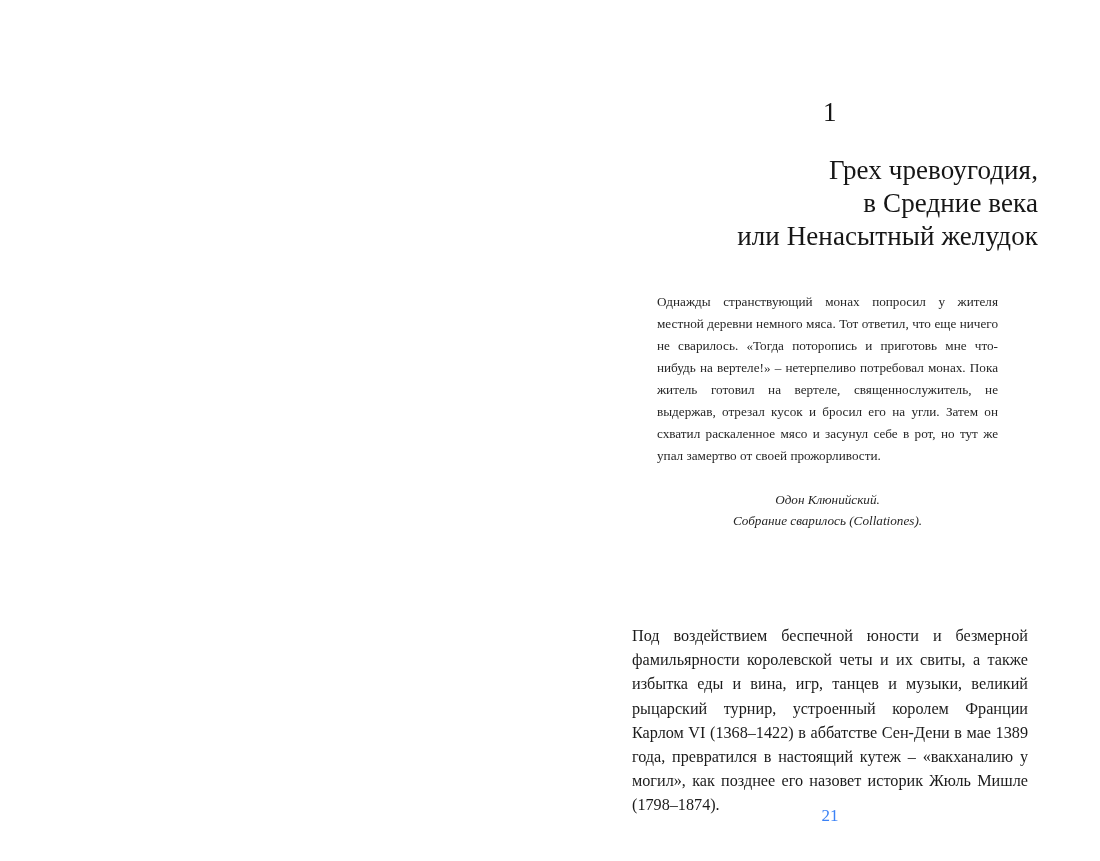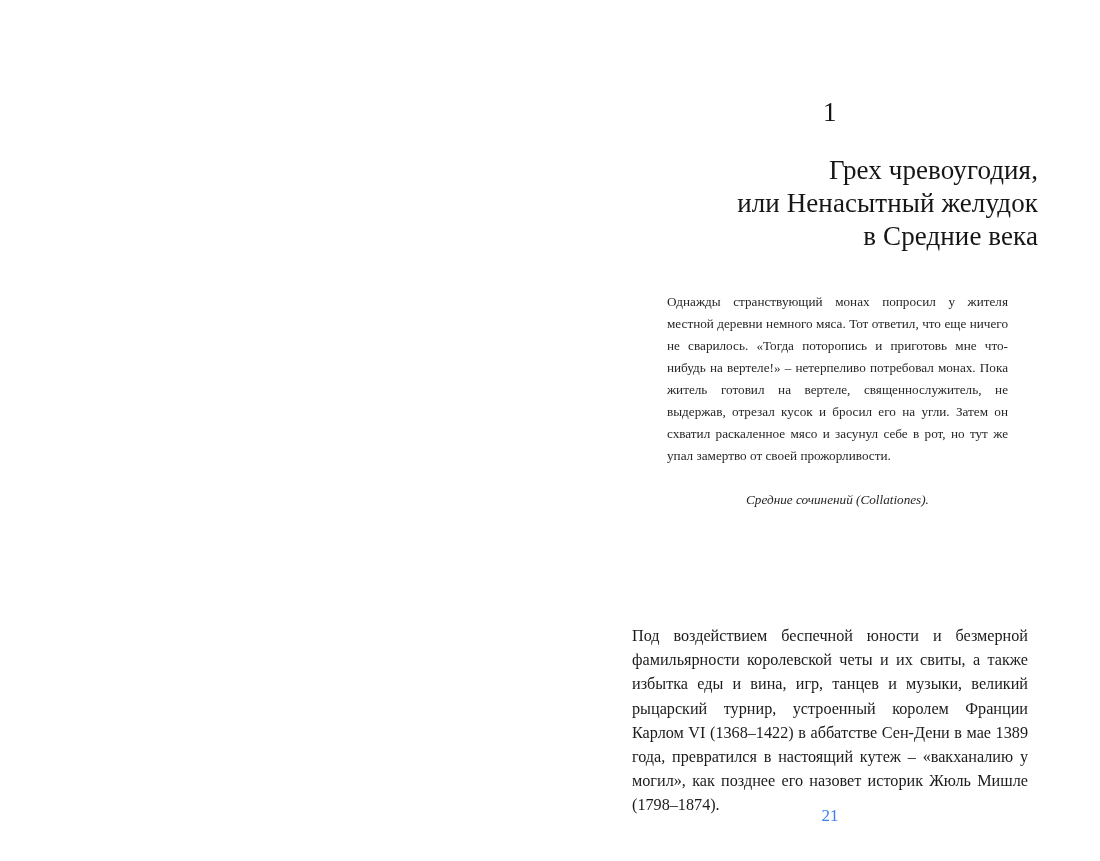--- a/index.html
+++ b/index.html
@@ -60,21 +60,21 @@
     letter-spacing: 0.1px;
   }
   .chapter-title .t-line {
     display: block;
     white-space: nowrap;
   }
 
   
   .epigraph {
     position: absolute;
-    left: 35px;
+    left: 25px;
     top: 291px;
     width: 341px;
   }
   .epigraph-body {
     font-size: 13.2px;
     line-height: 22px;
     text-align: justify;
     text-justify: inter-word;
     color: #262626;
     margin: 0;
@@ -123,28 +123,29 @@
 </head>
 <body>
 
 <div class="page">
   <div class="text-column">
 
     <div class="chapter-number">1</div>
 
     <h1 class="chapter-title">
       <span class="t-line">Грех чревоугодия,</span>
+      <span class="t-line">в Средние века</span>
       <span class="t-line">или Ненасытный желудок</span>
-      <span class="t-line">в Средние века</span>
     </h1>
 
     <div class="epigraph">
       <p class="epigraph-body">Однажды странствующий монах попросил у жителя местной деревни немного мяса. Тот ответил, что еще ничего не сварилось. «Тогда поторопись и приготовь мне что-нибудь на вертеле!» – нетерпеливо потребовал монах. Пока житель готовил на вертеле, священнослужитель, не выдержав, отрезал кусок и бросил его на угли. Затем он схватил раскаленное мясо и засунул себе в рот, но тут же упал замертво от своей прожорливости.</p>
       <div class="epigraph-attribution">
-        <span class="attr-line">Средние сочинений (Collationes).</span>
+        <span class="attr-line">Одон Клюнийский.</span>
+        <span class="attr-line">Собрание сварилось (Collationes).</span>
       </div>
     </div>
 
     <p class="body-text">Под воздействием беспечной юности и безмерной фамильярности королевской четы и их свиты, а также избытка еды и вина, игр, танцев и музыки, великий рыцарский турнир, устроенный королем Франции Карлом VI (1368–1422) в аббатстве Сен-Дени в мае 1389 года, превратился в настоящий кутеж – «вакханалию у могил», как позднее его назовет историк Жюль Мишле (1798–1874).</p>
 
     <div class="folio">21</div>
 
   </div>
 </div>
 

